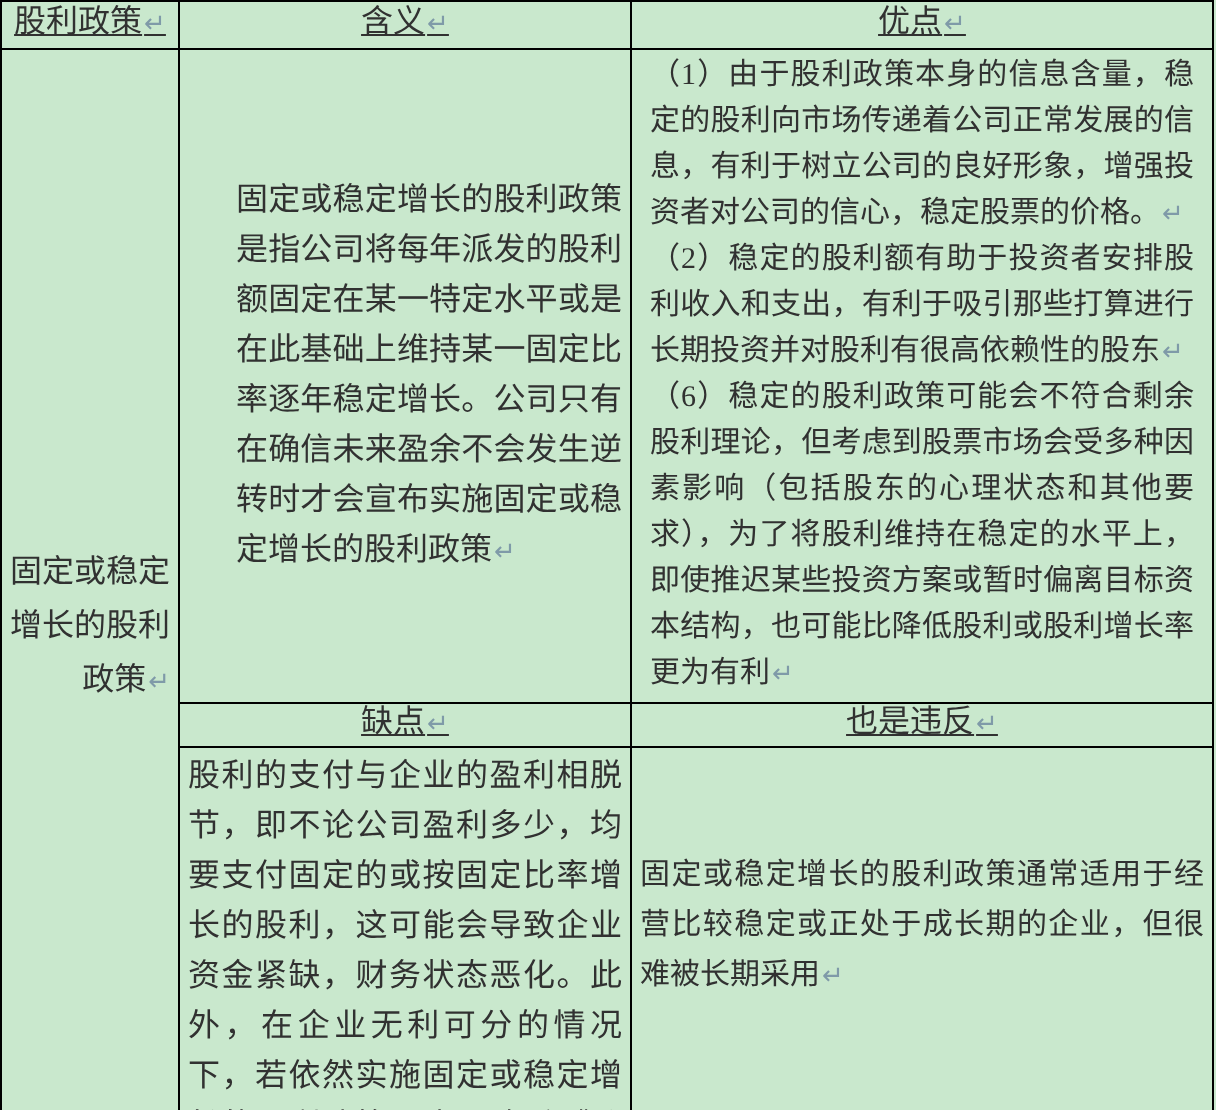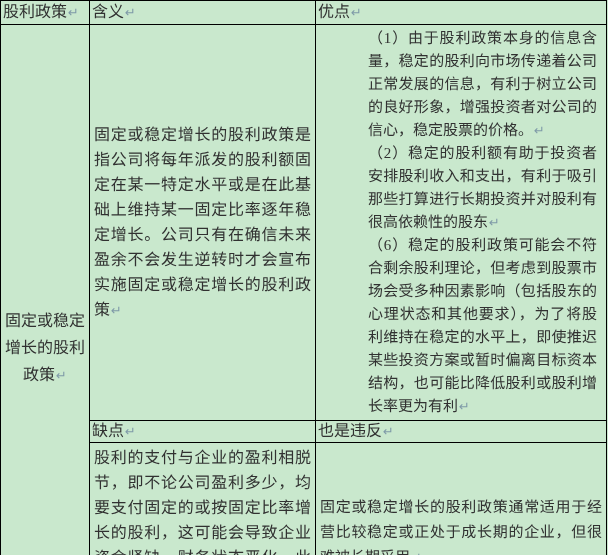--- a/index.html
+++ b/index.html
@@ -23,42 +23,42 @@
   th,td{
     border:1.5px solid var(--border);
     background:var(--cell_bg);
     font-weight:normal;
     font-size:16px;
     vertical-align:middle;
   }
   col.c1{width:89px;}
   col.c2{width:226px;}
   col.c3{width:291px;}
-  th{height:21px;text-align:left;padding:1px 2px;line-height:20px;}
+  th{height:21px;text-align:center;padding:1px 2px;line-height:20px;text-decoration:underline;}
   .hdr2 th{height:18px;line-height:18px;}
   .cell-body{padding:1px 4px;}
   .para{
     text-align:justify;
     line-height:25px;
   }
   td.meaning{height:322px;}
-  td.meaning .para{line-height:25px;}
-  td.merits .para{font-size:15px;line-height:23px;margin-left:43px;}
+  td.meaning .para{line-height:25px;margin-left:24px;}
+  td.merits .para{font-size:15px;line-height:23px;}
   td.merits{padding:1px 5px;}
   td.demerits,td.scope{vertical-align:top;}
   td.demerits .cell-body{padding-top:2px;}
   td.scope .cell-body{padding-top:52px;}
   td.scope .para{font-size:15px;line-height:25px;}
   td.policy-name{
     vertical-align:middle;
     text-align:left;
   }
   td.policy-name .para{
     line-height:27px;
-    text-align:center;
+    text-align:right;
   }
   .pmark{
     color:var(--mark);
     font-size:13px;
     font-family:"DejaVu Sans",sans-serif;
     margin-left:1px;
   }
 </style>
 </head>
 <body>

